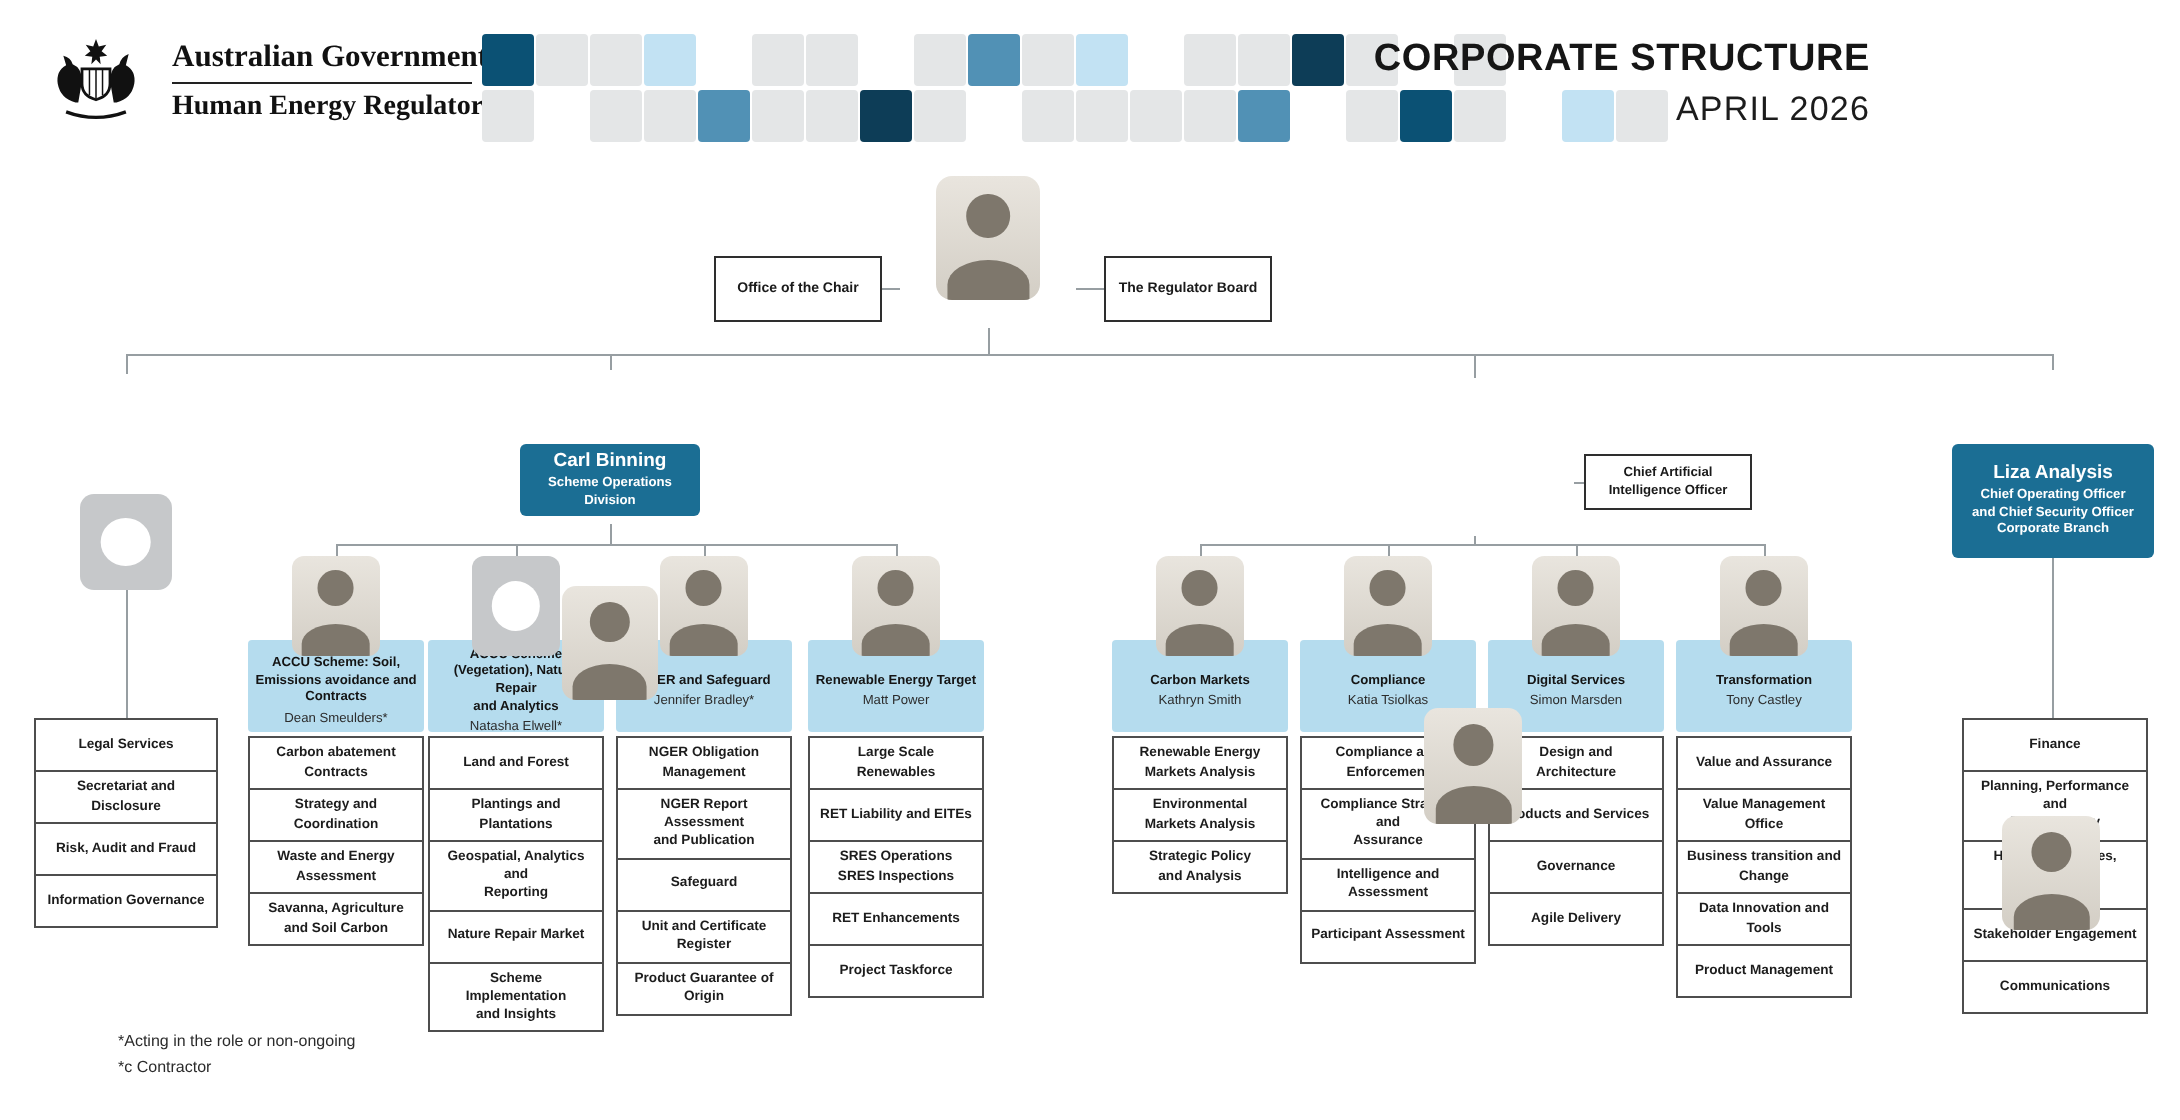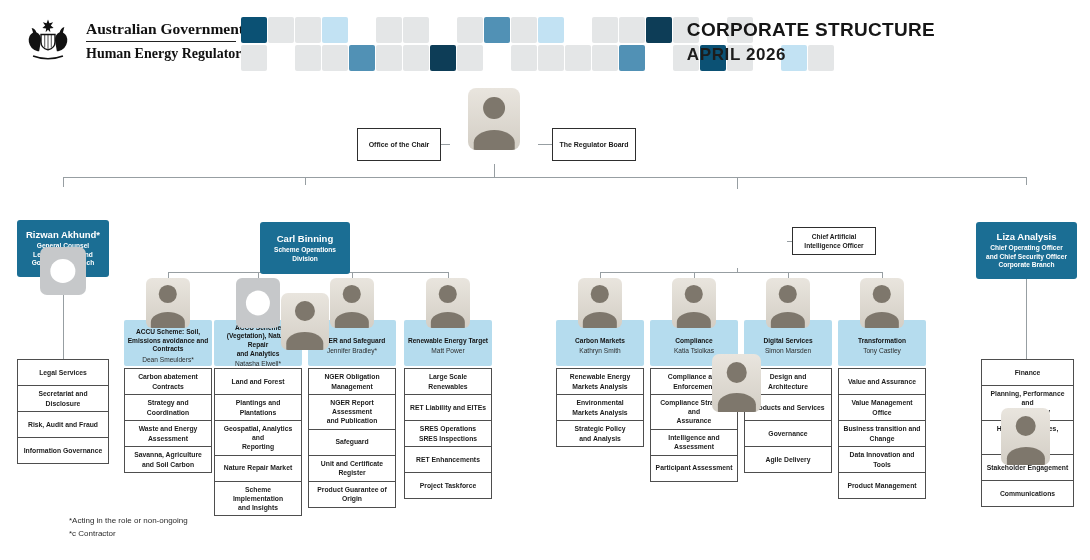--- a/index.html
+++ b/index.html
@@ -7,23 +7,23 @@
          font-family:"Liberation Sans",sans-serif;color:#1a1a1a;}
   
   .logo{position:absolute;left:20px;top:13px;display:flex;align-items:center;gap:10px;}
   .crest{width:56px;height:56px;}
   .logo-text{display:flex;flex-direction:column;}
   .gov{font-family:"Liberation Serif",serif;font-weight:700;font-size:15.5px;color:#111;}
   .logo-divider{height:1px;background:#222;margin:3px 0 4px 0;width:150px;}
   .agency{font-family:"Liberation Serif",serif;font-weight:700;font-size:14px;color:#111;}
   #pixel-pattern{position:absolute;left:241px;top:17px;width:600px;height:60px;}
   .px-sq{position:absolute;width:26px;height:26px;border-radius:2px;}
-  .title-block{position:absolute;right:155px;top:19px;text-align:left;}
+  .title-block{position:absolute;right:155px;top:19px;text-align:right;}
   .main-title{font-size:19px;font-weight:700;letter-spacing:.3px;color:#161616;}
-  .sub-title{font-size:17px;font-weight:700;letter-spacing:.6px;margin-top:4px;color:#1c1c1c;}
+  .sub-title{font-size:17px;font-weight:400;letter-spacing:.6px;margin-top:4px;color:#1c1c1c;}
   
   .line{position:absolute;background:#979ea2;z-index:0;}
   
   .photo{position:absolute;z-index:2;border-radius:7px;}
   .sil{background:linear-gradient(#e9e5de,#d3cec5);position:relative;overflow:hidden;}
   .sil::before{content:"";position:absolute;left:50%;top:14%;width:42%;height:36%;
       transform:translateX(-50%);background:#7e776c;border-radius:50%;}
   .sil::after{content:"";position:absolute;left:50%;bottom:-8%;width:78%;height:40%;
       transform:translateX(-50%);background:#7e776c;border-radius:50% 50% 0 0;}
   .ph{background:#c6c8ca;position:relative;overflow:hidden;}
@@ -49,21 +49,21 @@
   .div-card{width:88px;height:46px;background:#b5dcee;border-radius:2px;z-index:1;box-sizing:border-box;
       display:flex;flex-direction:column;justify-content:center;align-items:center;
       text-align:center;padding:8px 2px 3px 2px;}
   .div-title{font-size:6.6px;font-weight:700;line-height:1.3;white-space:pre-line;color:#141414;}
   .div-name{font-size:6.6px;margin-top:2px;color:#2c2c2c;}
   .col-list{width:88px;margin-top:3px;}
   .vlist{position:absolute;z-index:1;}
   .cell{background:#fff;border:1px solid #4e4e4e;margin-top:-1px;min-height:27px;box-sizing:border-box;
       display:flex;align-items:center;justify-content:center;text-align:center;
       font-size:6.8px;font-weight:600;line-height:1.35;padding:3px 4px;white-space:pre-line;color:#1c1c1c;}
-  .footnote{position:absolute;left:59px;top:515px;font-size:8px;line-height:1.6;color:#2b2b2b;margin-left:10px;}
+  .footnote{position:absolute;left:59px;top:515px;font-size:8px;line-height:1.6;color:#2b2b2b;}
 </style>
 </head>
 <body>
 
 <div class="stage">
 
   <div class="logo">
     <svg class="crest" viewBox="0 0 120 100">
       <path d="M60 4 L63 12 L71 10 L66 17 L72 22 L64 23 L65 31 L60 26 L55 31 L56 23 L48 22 L54 17 L49 10 L57 12 Z" fill="#111"></path>
       <path d="M45 36 h30 v16 q0 13 -15 17 q-15 -4 -15 -17 z" fill="none" stroke="#111" stroke-width="3"></path>
@@ -141,29 +141,23 @@
   <div class="line" style="left:882px;top:272px;width:1px;height:8px"></div>
   <div class="line" style="left:787px;top:241px;width:5px;height:1px"></div>
   <div class="line" style="left:63px;top:276px;width:1px;height:84px"></div>
   <div class="line" style="left:1026px;top:278px;width:1px;height:82px"></div>
 
   <div class="photo sil" style="left:468px;top:88px;width:52px;height:62px;border-radius:8px"></div>
   <div class="wbox" style="left:357px;top:128px;width:84px;height:33px">Office of the Chair</div>
   <div class="wbox" style="left:552px;top:128px;width:84px;height:33px">The Regulator Board</div>
 
   <div class="photo ph" style="left:40px;top:185px;width:46px;height:48px"></div>
-  <div class="head-box" style="left:17px;top:220px;width:92px;height:57px">
-    <div class="head-name">Rizwan Akhund*</div>
-    <div class="head-sub">General Counsel
-Legal Services and
-Governance Branch</div>
-  </div>
 
   <div class="photo sil" style="left:281px;top:183px;width:48px;height:57px"></div>
-  <div class="head-box" style="left:260px;top:222px;width:90px;height:52px">
+  <div class="head-box" style="left:260px;top:222px;width:90px;height:36px">
     <div class="head-name">Carl Binning</div>
     <div class="head-sub">Scheme Operations Division</div>
   </div>
 
   <div class="photo sil" style="left:712px;top:187px;width:49px;height:58px"></div>
   <div class="wbox" style="left:792px;top:227px;width:84px;height:28px;font-size:6.6px">Chief Artificial
 Intelligence Officer</div>
 
   <div class="photo sil" style="left:1001px;top:183px;width:49px;height:57px"></div>
   <div class="head-box" style="left:976px;top:222px;width:101px;height:57px">

